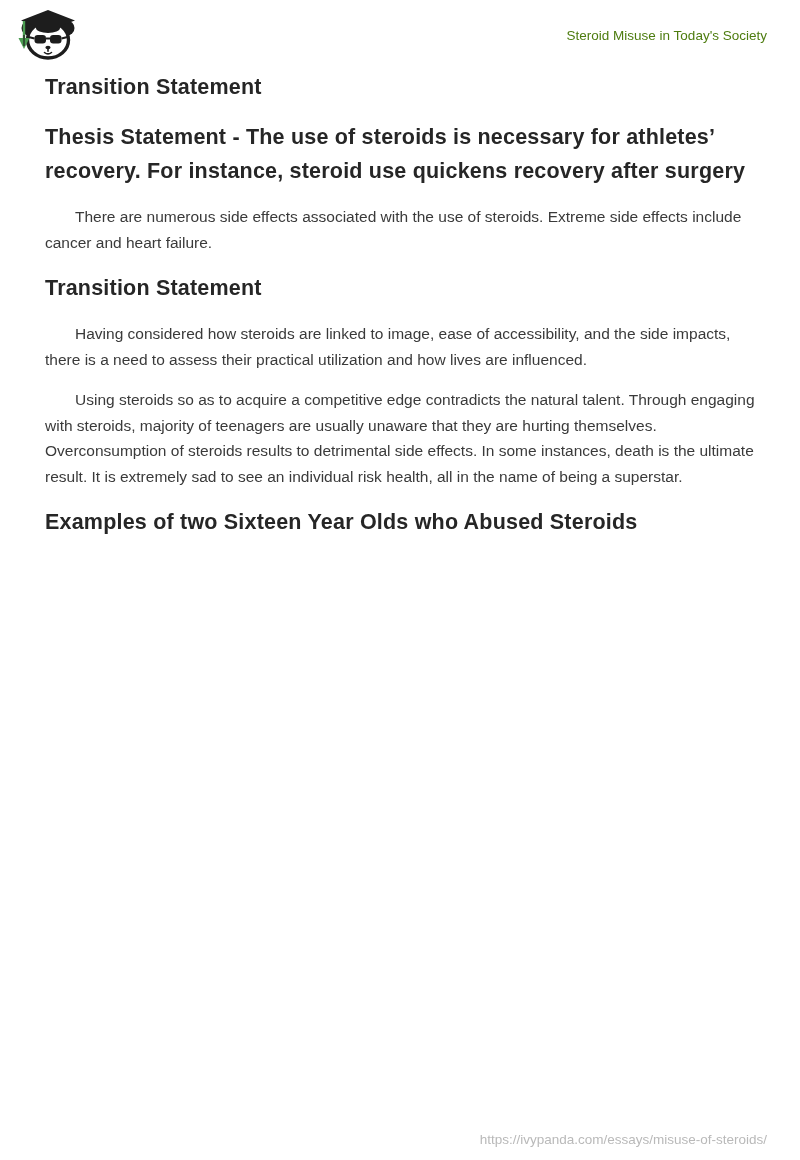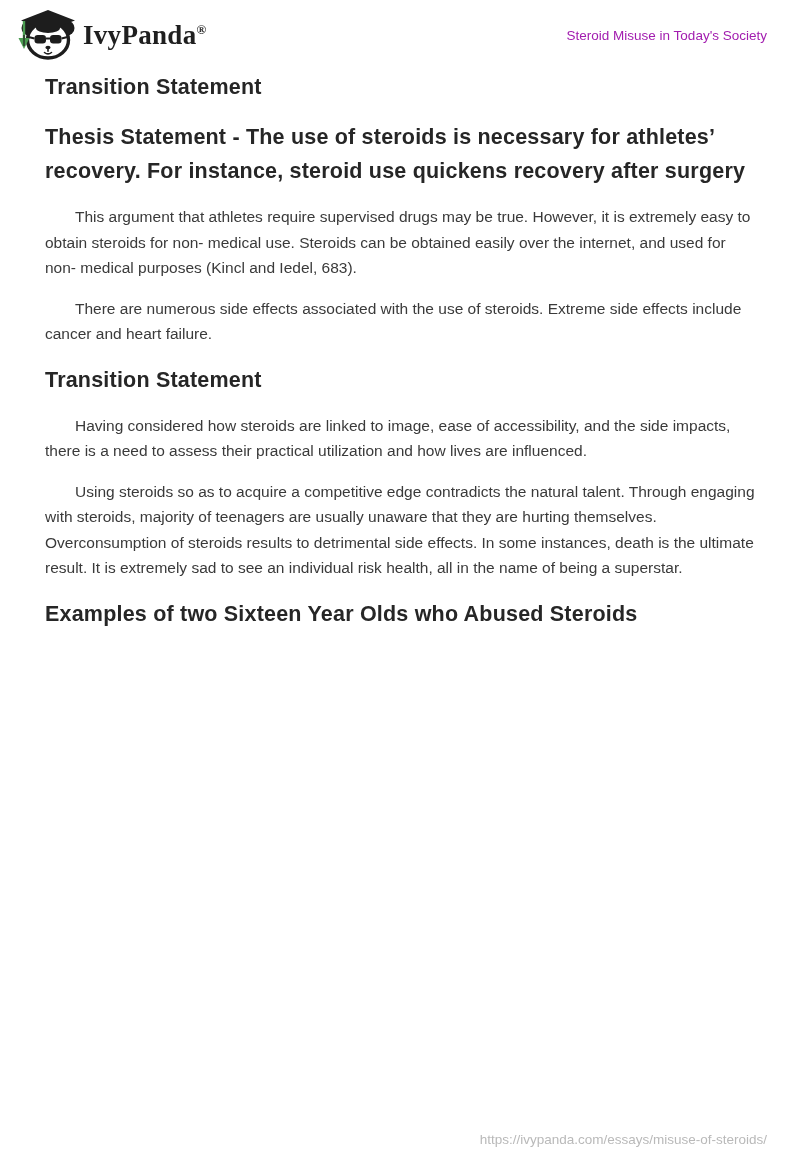--- a/index.html
+++ b/index.html
@@ -4,21 +4,21 @@
 <style>
   * { box-sizing: border-box; }
   html, body { margin: 0; padding: 0; background: #ffffff; }
   body { width: 800px; font-family: "Liberation Sans", sans-serif; }
   .page { position: relative; width: 800px; height: 1160px; background: #ffffff; overflow: hidden; }
 
   .page-header { display: flex; align-items: center; height: 62px; padding: 8px 33px 0 14px; }
   .logo { width: 62px; height: 52px; flex: 0 0 auto; display: block; }
   .brand { font-family: "Liberation Serif", serif; font-weight: bold; font-size: 27px; color: #1f1f1f; margin-left: 7px; letter-spacing: 0.3px; white-space: nowrap; }
   .brand sup { font-size: 13px; font-weight: bold; vertical-align: super; }
-  .doc-title { margin-left: auto; font-size: 13.5px; color: #a21caf; white-space: nowrap; }
+  .doc-title { margin-left: auto; font-size: 13.5px; color: #4d7c0f; white-space: nowrap; }
 
   .essay { margin: 0 45px; padding-top: 8px; }
   .essay h2 { font-size: 21.5px; line-height: 34px; font-weight: 700; color: #262626; margin: 16px 0; letter-spacing: 0.2px; }
   .essay h2:first-child { margin-top: 0; }
   .essay p { font-size: 15.5px; line-height: 25.5px; color: #3a3a3a; margin: 15px 0; text-indent: 30px; }
 
   .page-footer { position: absolute; right: 33px; bottom: 12px; }
   .source-url { font-size: 13.5px; color: #b9b9b9; text-decoration: none; }
 </style>
 </head>
@@ -43,28 +43,26 @@
 
       <rect x="20.5" y="26" width="11.5" height="8.5" rx="3.2" fill="#1d1d1d"></rect>
       <rect x="36" y="26" width="11.5" height="8.5" rx="3.2" fill="#1d1d1d"></rect>
       <line x1="32" y1="29.5" x2="36" y2="29.5" stroke="#1d1d1d" stroke-width="2"></line>
       <line x1="20.5" y1="29.5" x2="14.5" y2="28" stroke="#1d1d1d" stroke-width="2"></line>
       <line x1="47.5" y1="29.5" x2="53.5" y2="28" stroke="#1d1d1d" stroke-width="2"></line>
 
       <ellipse cx="34" cy="38.5" rx="2.6" ry="1.8" fill="#1d1d1d"></ellipse>
       <path d="M34 40 v2.2 M30.5 43.5 q3.5 2.8 7 0" fill="none" stroke="#1d1d1d" stroke-width="1.6" stroke-linecap="round"></path>
     </svg>
-    <span class="brand"><span>IvyPanda</span><sup>®</sup></span>
     <span class="doc-title">Steroid Misuse in Today's Society</span>
   </header>
 
   <main class="essay">
     <h2>Transition Statement</h2>
     <h2>Thesis Statement - The use of steroids is necessary for athletes’ recovery. For instance, steroid use quickens recovery after surgery</h2>
-    <p>This argument that athletes require supervised drugs may be true. However, it is extremely easy to obtain steroids for non- medical use. Steroids can be obtained easily over the internet, and used for non- medical purposes (Kincl and Iedel, 683).</p>
     <p>There are numerous side effects associated with the use of steroids. Extreme side effects include cancer and heart failure.</p>
     <h2>Transition Statement</h2>
     <p>Having considered how steroids are linked to image, ease of accessibility, and the side impacts, there is a need to assess their practical utilization and how lives are influenced.</p>
     <p>Using steroids so as to acquire a competitive edge contradicts the natural talent. Through engaging with steroids, majority of teenagers are usually unaware that they are hurting themselves. Overconsumption of steroids results to detrimental side effects. In some instances, death is the ultimate result. It is extremely sad to see an individual risk health, all in the name of being a superstar.</p>
     <h2>Examples of two Sixteen Year Olds who Abused Steroids</h2>
   </main>
 
   <footer class="page-footer">
     <a class="source-url" href="#">https://ivypanda.com/essays/misuse-of-steroids/</a>
   </footer>

